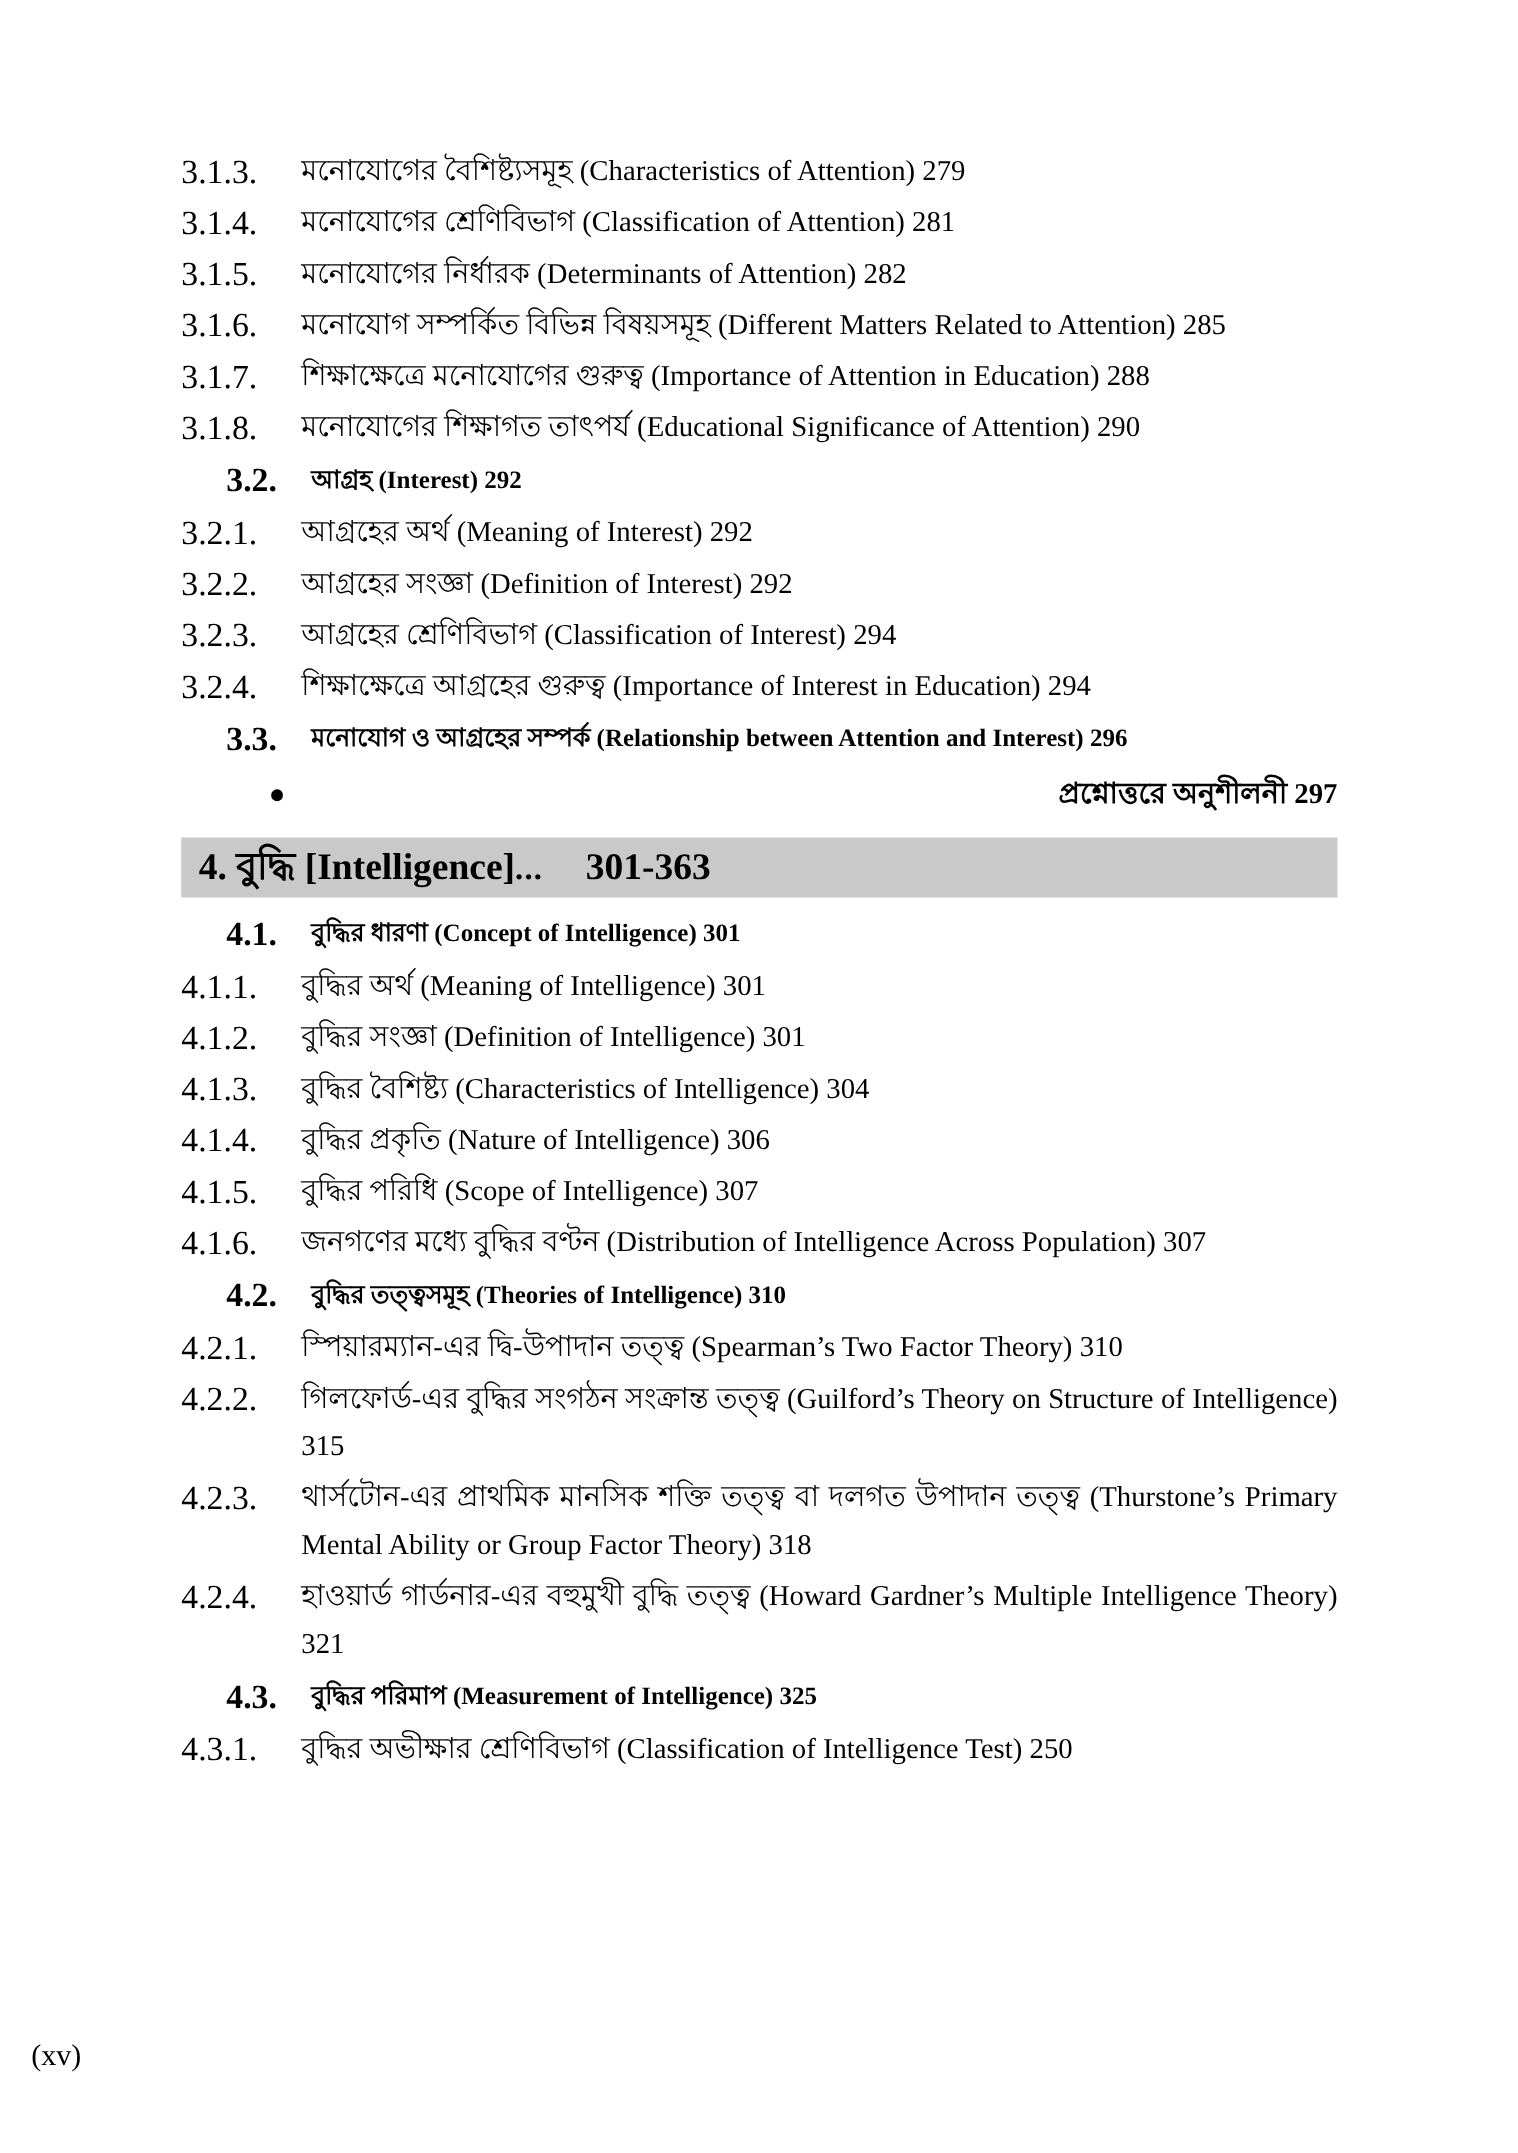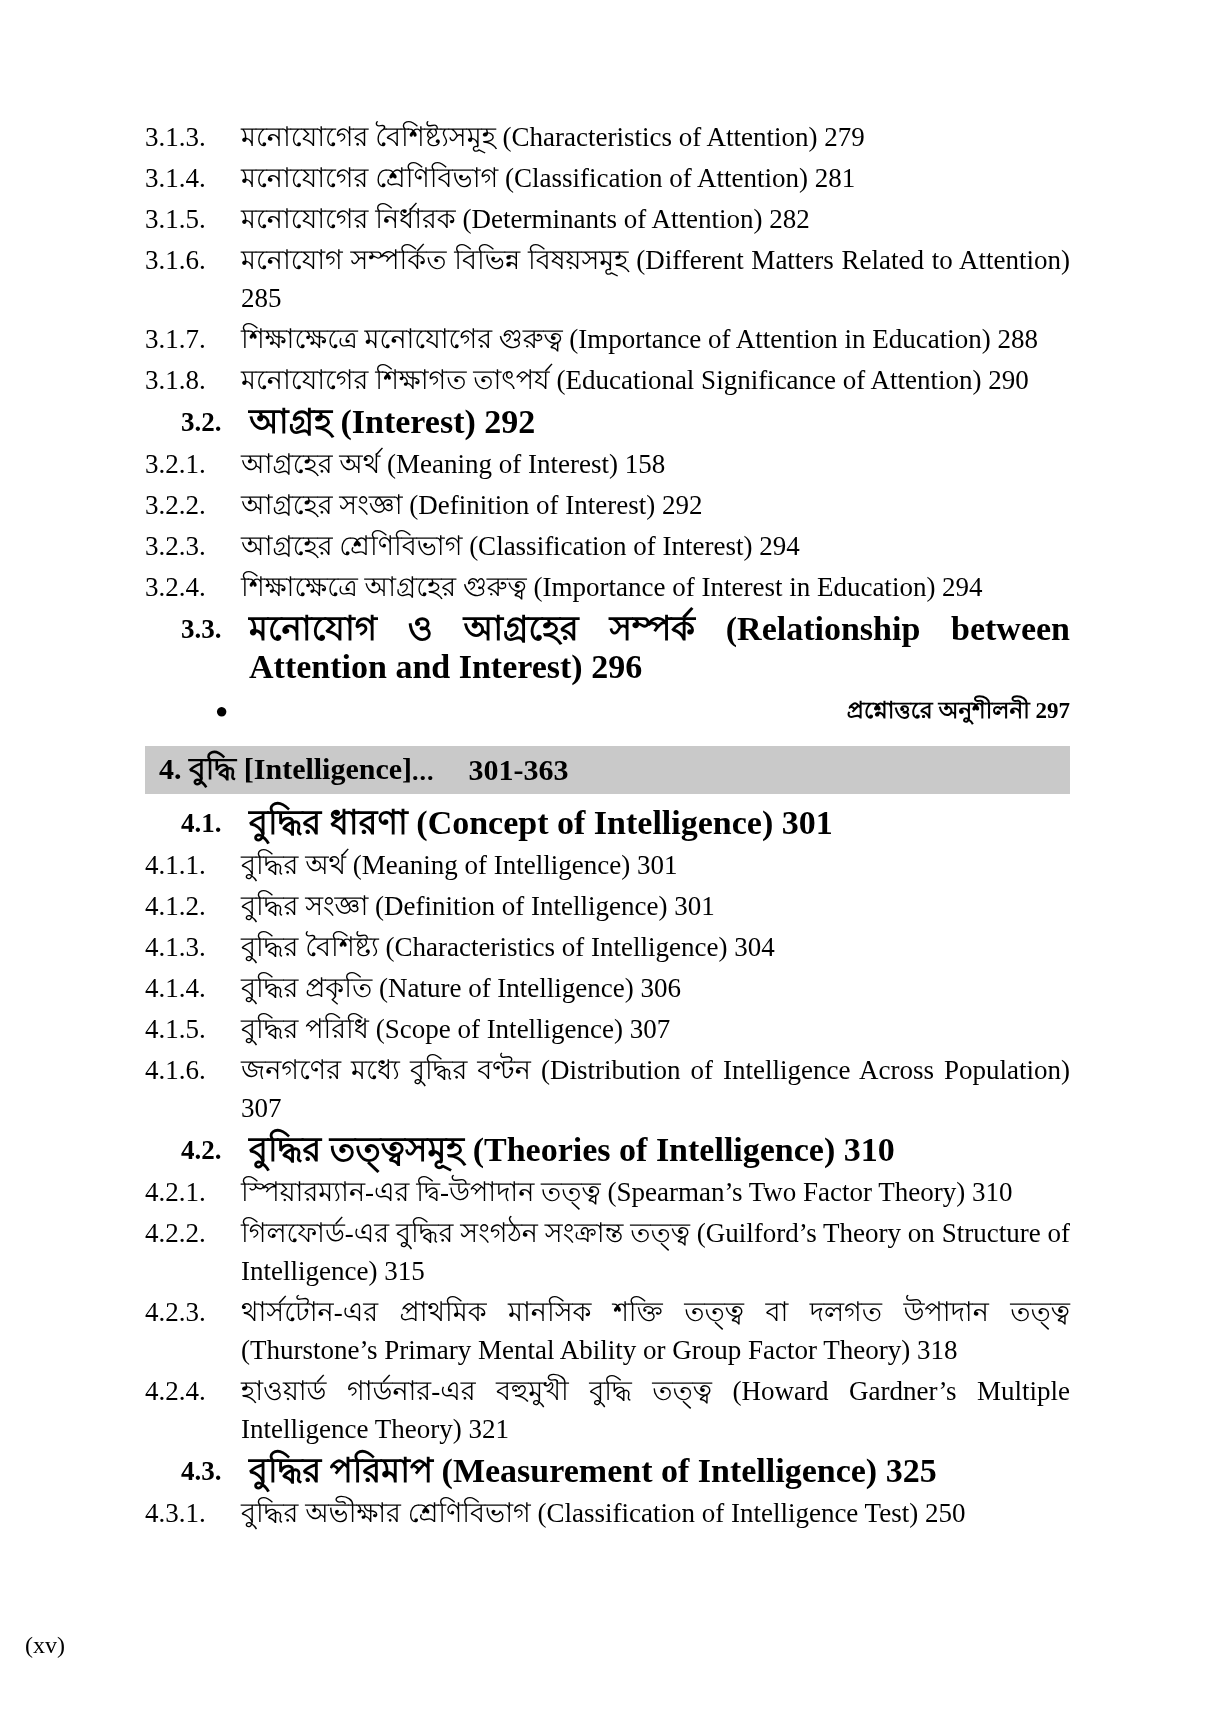--- a/index.html
+++ b/index.html
@@ -53,21 +53,21 @@
     hyphens: none;
   }
 
   
   .lvl3 > .num {
     width: 88px;
     margin-right: 8px;
     font-size: 27px;
   }
   .lvl3 > .txt {
-    font-size: 27px;
+    font-size: 23px;
   }
   .lvl3.wrap > .txt {
     text-align: justify;
   }
   .lvl3:not(.wrap) > .txt {
     text-align: left;
   }
 
   
   .lvl2 {
@@ -76,21 +76,21 @@
     margin-bottom: 4px;
   }
   .lvl2 > .num {
     width: 58px;
     margin-right: 10px;
     font-weight: bold;
     font-size: 27px;
   }
   .lvl2 > .txt {
     font-weight: bold;
-    font-size: 34px;
+    font-size: 20px;
   }
   .lvl2:not(.wrap) > .txt {
     text-align: left;
   }
 
   
   .bulletrow {
     display: flex;
     align-items: flex-start;
     margin-left: 70px;
@@ -183,21 +183,21 @@
       <div class="entry lvl3">
         <span class="num">3.1.8.</span>
         <span class="txt bn">মনোযোগের শিক্ষাগত তাৎপর্য (Educational Significance of Attention) 290</span>
       </div>
       <div class="entry lvl2">
         <span class="num">3.2.</span>
         <span class="txt bn">আগ্রহ (Interest) 292</span>
       </div>
       <div class="entry lvl3">
         <span class="num">3.2.1.</span>
-        <span class="txt bn">আগ্রহের অর্থ (Meaning of Interest) 158</span>
+        <span class="txt bn">আগ্রহের অর্থ (Meaning of Interest) 292</span>
       </div>
       <div class="entry lvl3">
         <span class="num">3.2.2.</span>
         <span class="txt bn">আগ্রহের সংজ্ঞা (Definition of Interest) 292</span>
       </div>
       <div class="entry lvl3">
         <span class="num">3.2.3.</span>
         <span class="txt bn">আগ্রহের শ্রেণিবিভাগ (Classification of Interest) 294</span>
       </div>
       <div class="entry lvl3">

